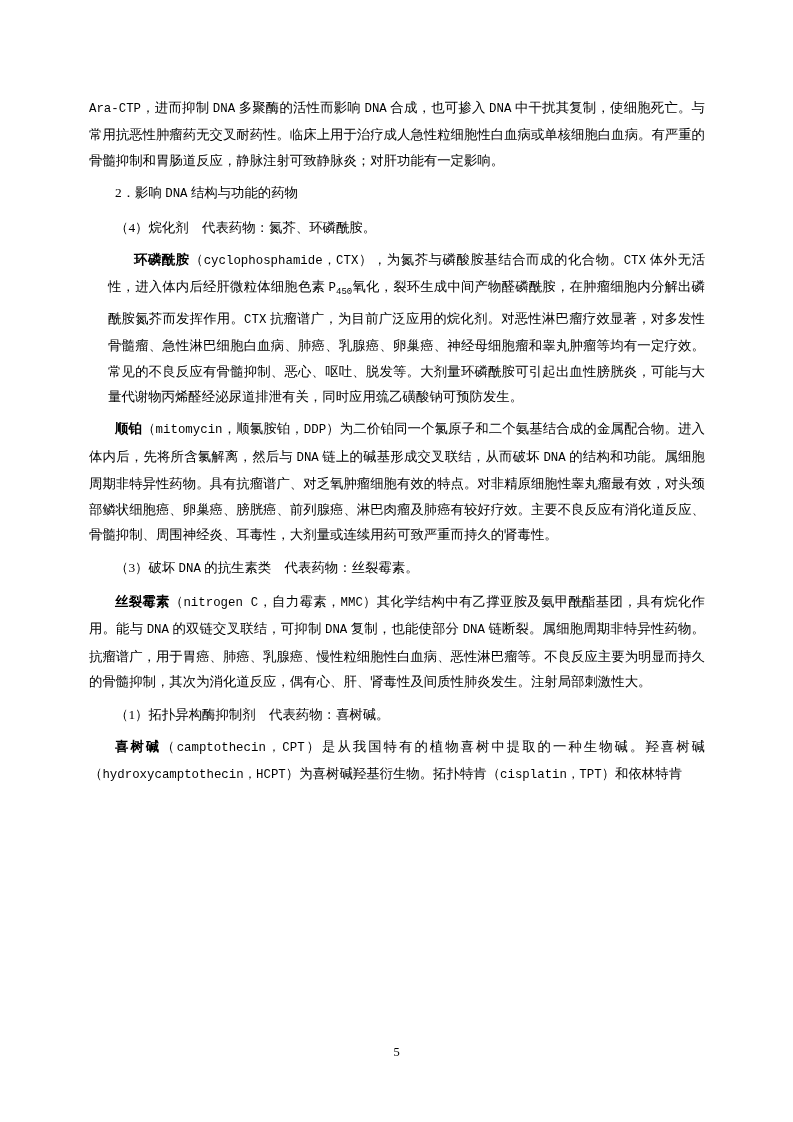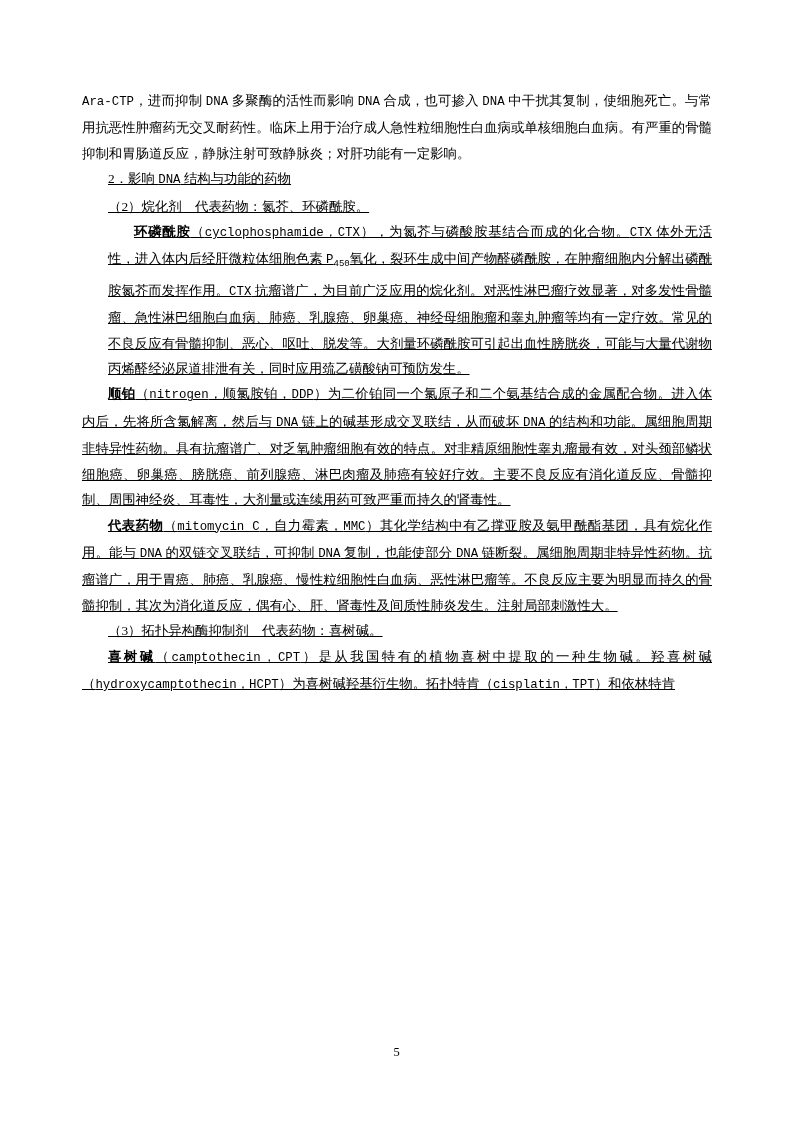--- a/index.html
+++ b/index.html
@@ -24,25 +24,25 @@
     padding: 88px 82px 60px 82px;
   }
   .content {
     width: 630px;
     font-size: 13.4px;
     line-height: 25.4px;
     text-align: justify;
     text-justify: inter-ideograph;
   }
   p {
-    margin: 0;
+    margin: 7px;
     padding: 0;
     text-indent: 0;
   }
-  .p-indent1 { text-indent: 26px; text-decoration: underline; }
+  .p-indent1 { text-indent: 26px; }
   .p-blockindent {
     margin-left: 26px;
   }
   .bold {
     font-weight: bold;
   }
   .latin {
     font-family: "Liberation Mono", "DejaVu Sans Mono", monospace;
     font-size: 12.4px;
     letter-spacing: 0px;
@@ -64,31 +64,32 @@
 </head>
 <body>
 
 <div class="page">
   <div class="content">
 
     <p class="para"><span class="latin">Ara-CTP</span>，进而抑制 <span class="latin">DNA</span> 多聚酶的活性而影响 <span class="latin">DNA</span> 合成，也可掺入 <span class="latin">DNA</span> 中干扰其复制，使细胞死亡。与常用抗恶性肿瘤药无交叉耐药性。临床上用于治疗成人急性粒细胞性白血病或单核细胞白血病。有严重的骨髓抑制和胃肠道反应，静脉注射可致静脉炎；对肝功能有一定影响。</p>
 
     <p class="para p-indent1">2．影响 <span class="latin">DNA</span> 结构与功能的药物</p>
 
-    <p class="para p-indent1">（2）烷化剂　代表药物：氮芥、环磷酰胺。</p>
+    <p class="para p-indent1">（4）烷化剂　代表药物：氮芥、环磷酰胺。</p>
 
 
     <p class="para p-blockindent p-indent1"><span class="bold">环磷酰胺</span>（<span class="latin">cyclophosphamide，CTX</span>），为氮芥与磷酸胺基结合而成的化合物。<span class="latin">CTX</span> 体外无活性，进入体内后经肝微粒体细胞色素 <span class="latin">P<sub>450</sub></span>氧化，裂环生成中间产物醛磷酰胺，在肿瘤细胞内分解出磷酰胺氮芥而发挥作用。<span class="latin">CTX</span> 抗瘤谱广，为目前广泛应用的烷化剂。对恶性淋巴瘤疗效显著，对多发性骨髓瘤、急性淋巴细胞白血病、肺癌、乳腺癌、卵巢癌、神经母细胞瘤和睾丸肿瘤等均有一定疗效。常见的不良反应有骨髓抑制、恶心、呕吐、脱发等。大剂量环磷酰胺可引起出血性膀胱炎，可能与大量代谢物丙烯醛经泌尿道排泄有关，同时应用巯乙磺酸钠可预防发生。</p>
 
 
-    <p class="para p-indent1"><span class="bold">顺铂</span>（<span class="latin">nitrogen</span>，顺氯胺铂，<span class="latin">DDP</span>）为二价铂同一个氯原子和二个氨基结合成的金属配合物。进入体内后，先将所含氯解离，然后与 <span class="latin">DNA</span> 链上的碱基形成交叉联结，从而破坏 <span class="latin">DNA</span> 的结构和功能。属细胞周期非特异性药物。具有抗瘤谱广、对乏氧肿瘤细胞有效的特点。对非精原细胞性睾丸瘤最有效，对头颈部鳞状细胞癌、卵巢癌、膀胱癌、前列腺癌、淋巴肉瘤及肺癌有较好疗效。主要不良反应有消化道反应、骨髓抑制、周围神经炎、耳毒性，大剂量或连续用药可致严重而持久的肾毒性。</p>
+    <p class="para p-indent1"><span class="bold">顺铂</span>（<span class="latin">mitomycin</span>，顺氯胺铂，<span class="latin">DDP</span>）为二价铂同一个氯原子和二个氨基结合成的金属配合物。进入体内后，先将所含氯解离，然后与 <span class="latin">DNA</span> 链上的碱基形成交叉联结，从而破坏 <span class="latin">DNA</span> 的结构和功能。属细胞周期非特异性药物。具有抗瘤谱广、对乏氧肿瘤细胞有效的特点。对非精原细胞性睾丸瘤最有效，对头颈部鳞状细胞癌、卵巢癌、膀胱癌、前列腺癌、淋巴肉瘤及肺癌有较好疗效。主要不良反应有消化道反应、骨髓抑制、周围神经炎、耳毒性，大剂量或连续用药可致严重而持久的肾毒性。</p>
 
+    <p class="para p-indent1">（3）破坏 <span class="latin">DNA</span> 的抗生素类　代表药物：丝裂霉素。</p>
 
-    <p class="para p-indent1"><span class="bold">代表药物</span>（<span class="latin">mitomycin C</span>，自力霉素，<span class="latin">MMC</span>）其化学结构中有乙撑亚胺及氨甲酰酯基团，具有烷化作用。能与 <span class="latin">DNA</span> 的双链交叉联结，可抑制 <span class="latin">DNA</span> 复制，也能使部分 <span class="latin">DNA</span> 链断裂。属细胞周期非特异性药物。抗瘤谱广，用于胃癌、肺癌、乳腺癌、慢性粒细胞性白血病、恶性淋巴瘤等。不良反应主要为明显而持久的骨髓抑制，其次为消化道反应，偶有心、肝、肾毒性及间质性肺炎发生。注射局部刺激性大。</p>
+    <p class="para p-indent1"><span class="bold">丝裂霉素</span>（<span class="latin">nitrogen C</span>，自力霉素，<span class="latin">MMC</span>）其化学结构中有乙撑亚胺及氨甲酰酯基团，具有烷化作用。能与 <span class="latin">DNA</span> 的双链交叉联结，可抑制 <span class="latin">DNA</span> 复制，也能使部分 <span class="latin">DNA</span> 链断裂。属细胞周期非特异性药物。抗瘤谱广，用于胃癌、肺癌、乳腺癌、慢性粒细胞性白血病、恶性淋巴瘤等。不良反应主要为明显而持久的骨髓抑制，其次为消化道反应，偶有心、肝、肾毒性及间质性肺炎发生。注射局部刺激性大。</p>
 
-    <p class="para p-indent1">（3）拓扑异构酶抑制剂　代表药物：喜树碱。</p>
+    <p class="para p-indent1">（1）拓扑异构酶抑制剂　代表药物：喜树碱。</p>
 
     <p class="para p-indent1"><span class="bold">喜树碱</span>（<span class="latin">camptothecin，CPT</span>）是从我国特有的植物喜树中提取的一种生物碱。羟喜树碱（<span class="latin">hydroxycamptothecin，HCPT</span>）为喜树碱羟基衍生物。拓扑特肯（<span class="latin">cisplatin，TPT</span>）和依林特肯</p>
 
   </div>
 
   <div class="page-number">5</div>
 </div>
 
 </body></html>

